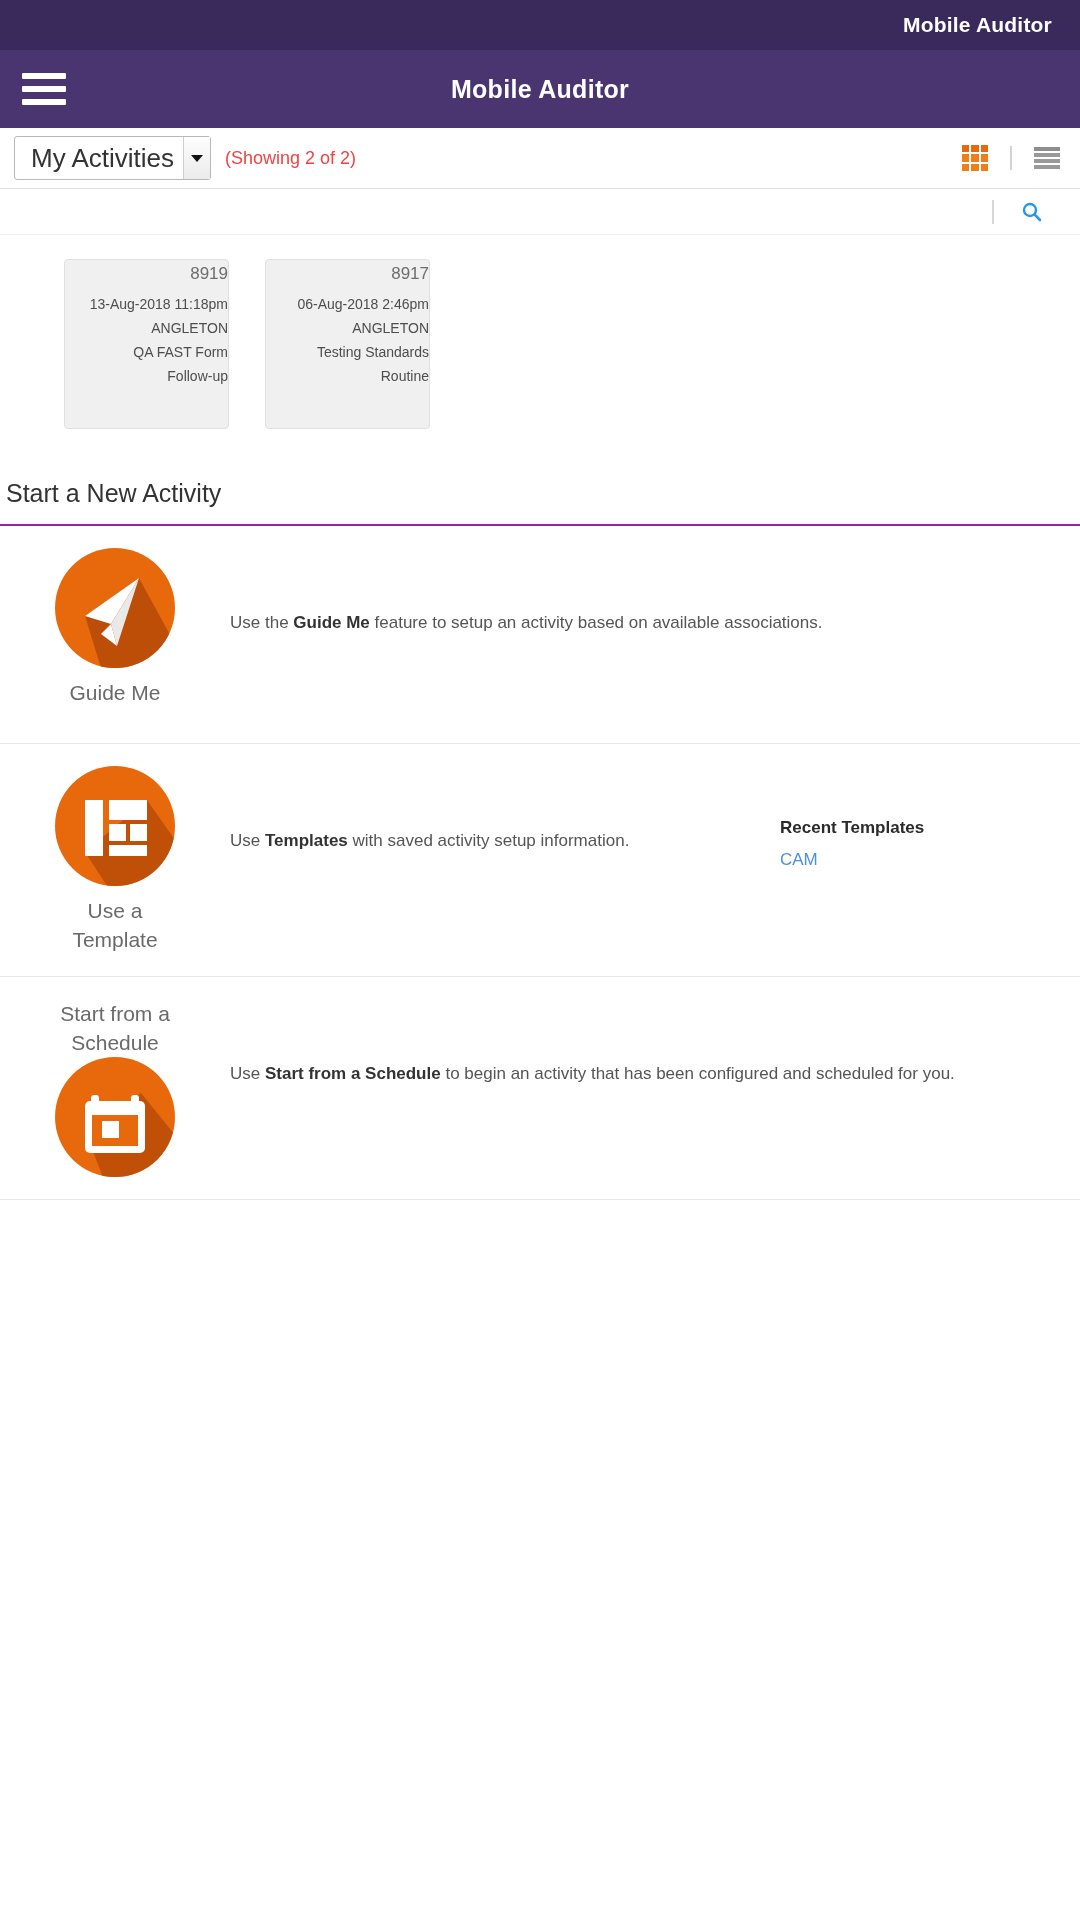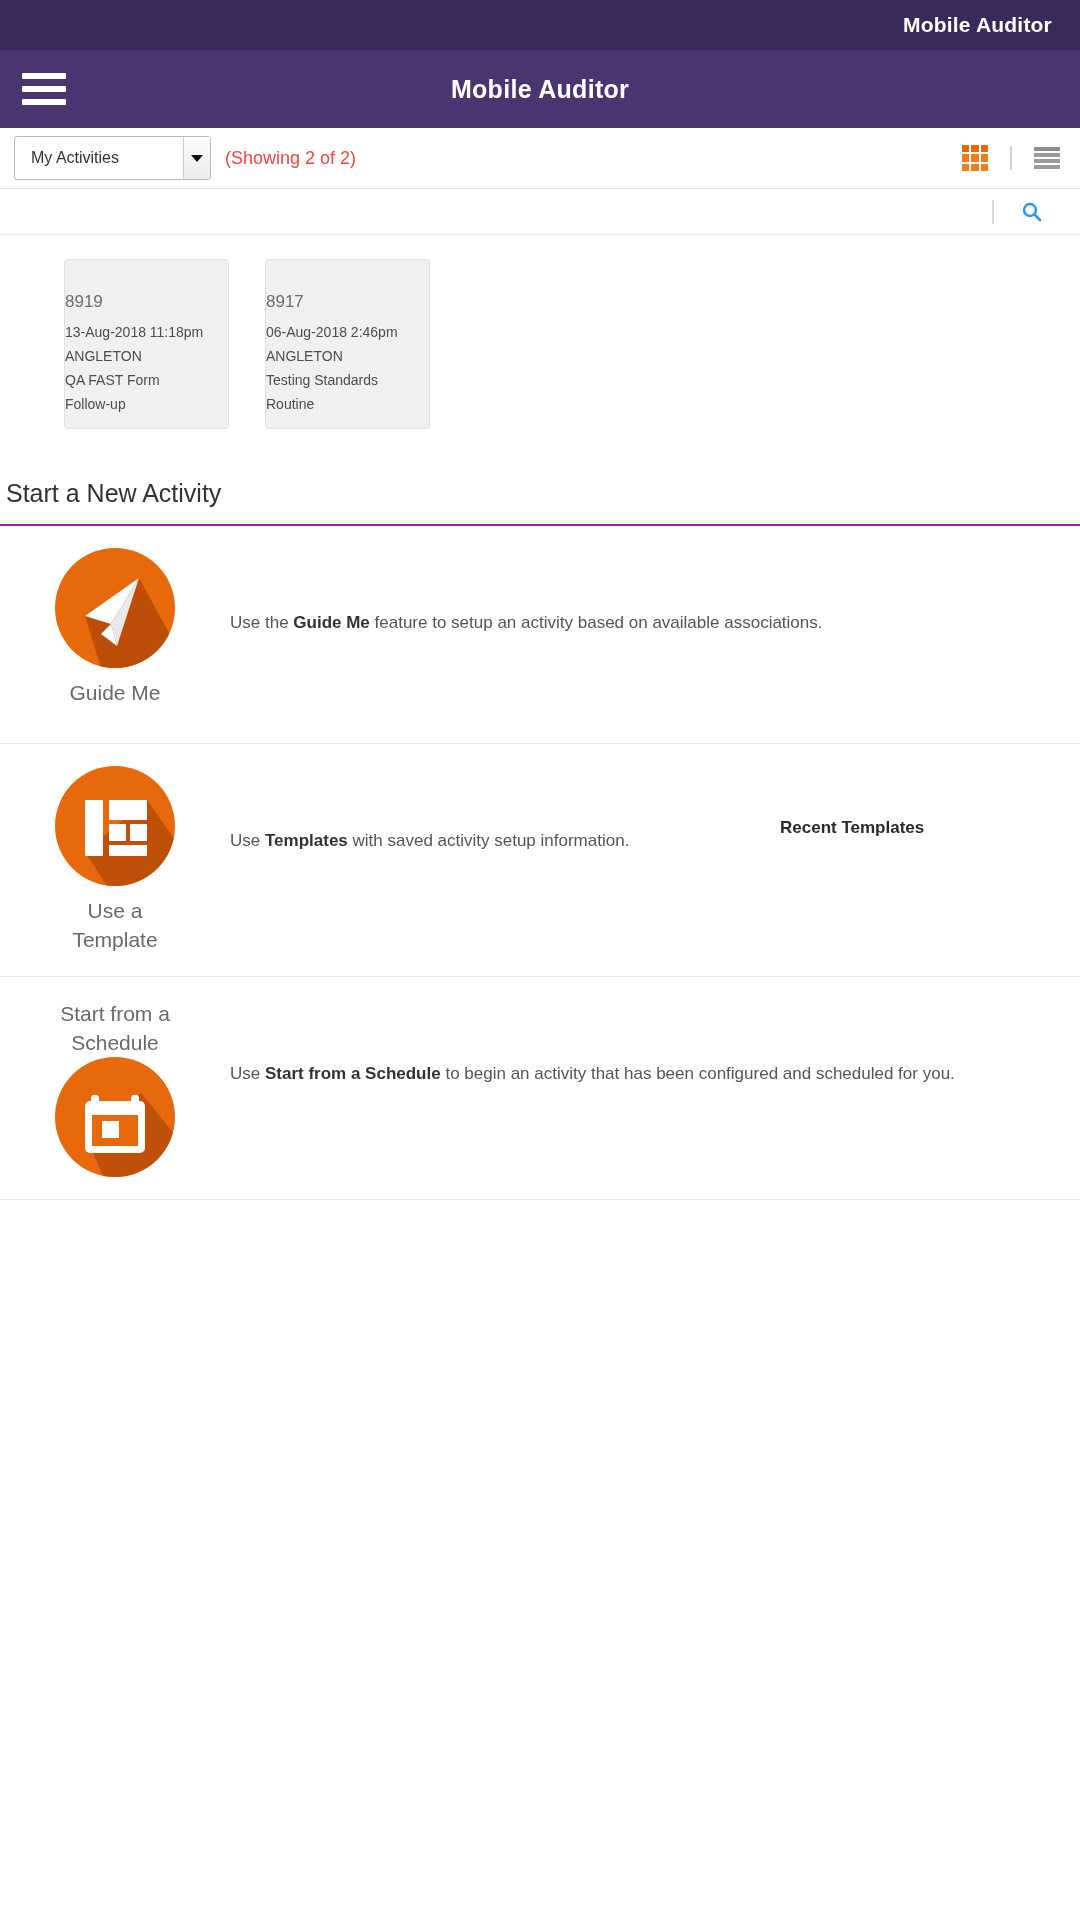--- a/index.html
+++ b/index.html
@@ -77,21 +77,21 @@
     position: relative;
     width: 197px;
     height: 44px;
     border: 1px solid #b8b8b8;
     border-radius: 3px;
     background: #ffffff;
     display: flex;
     align-items: center;
   }
   .select-value {
-    font-size: 16px;
+    font-size: 26px;
     color: #333333;
     padding-left: 16px;
     flex: 1;
     white-space: nowrap;
   }
   .select-btn {
     width: 27px;
     height: 100%;
     background: linear-gradient(#fdfdfd, #ebebeb);
     border-left: 1px solid #cfcfcf;
@@ -177,22 +177,22 @@
     display: flex;
     gap: 36px;
     height: 230px;
   }
   .activity-card {
     width: 165px;
     height: 170px;
     background: #f0f0f0;
     border: 1px solid #e0e0e0;
     border-radius: 4px;
-    padding-top: 32px;
-    text-align: left;
+    padding-top: 4px;
+    text-align: right;
     cursor: pointer;
   }
   .card-id {
     font-size: 17px;
     color: #6d6d6d;
     margin-bottom: 8px;
   }
   .card-line {
     font-size: 14px;
     color: #4d4d4d;
@@ -385,20 +385,21 @@
     <div class="action-label">
       <span>Use a</span><br>
       <span>Template</span>
     </div>
   </div>
   <div class="action-desc">
     <span>Use </span><b>Templates</b><span> with saved activity setup information.</span>
   </div>
   <div class="recent-col">
     <div class="recent-title">Recent Templates</div>
+    <a class="recent-link">CAM</a>
   </div>
 </div>
 
 <div class="action-row">
   <div class="action-icon-col label-top">
     <div class="action-label above">
       <span>Start from a</span><br>
       <span>Schedule</span>
     </div>
     <div class="circle">

